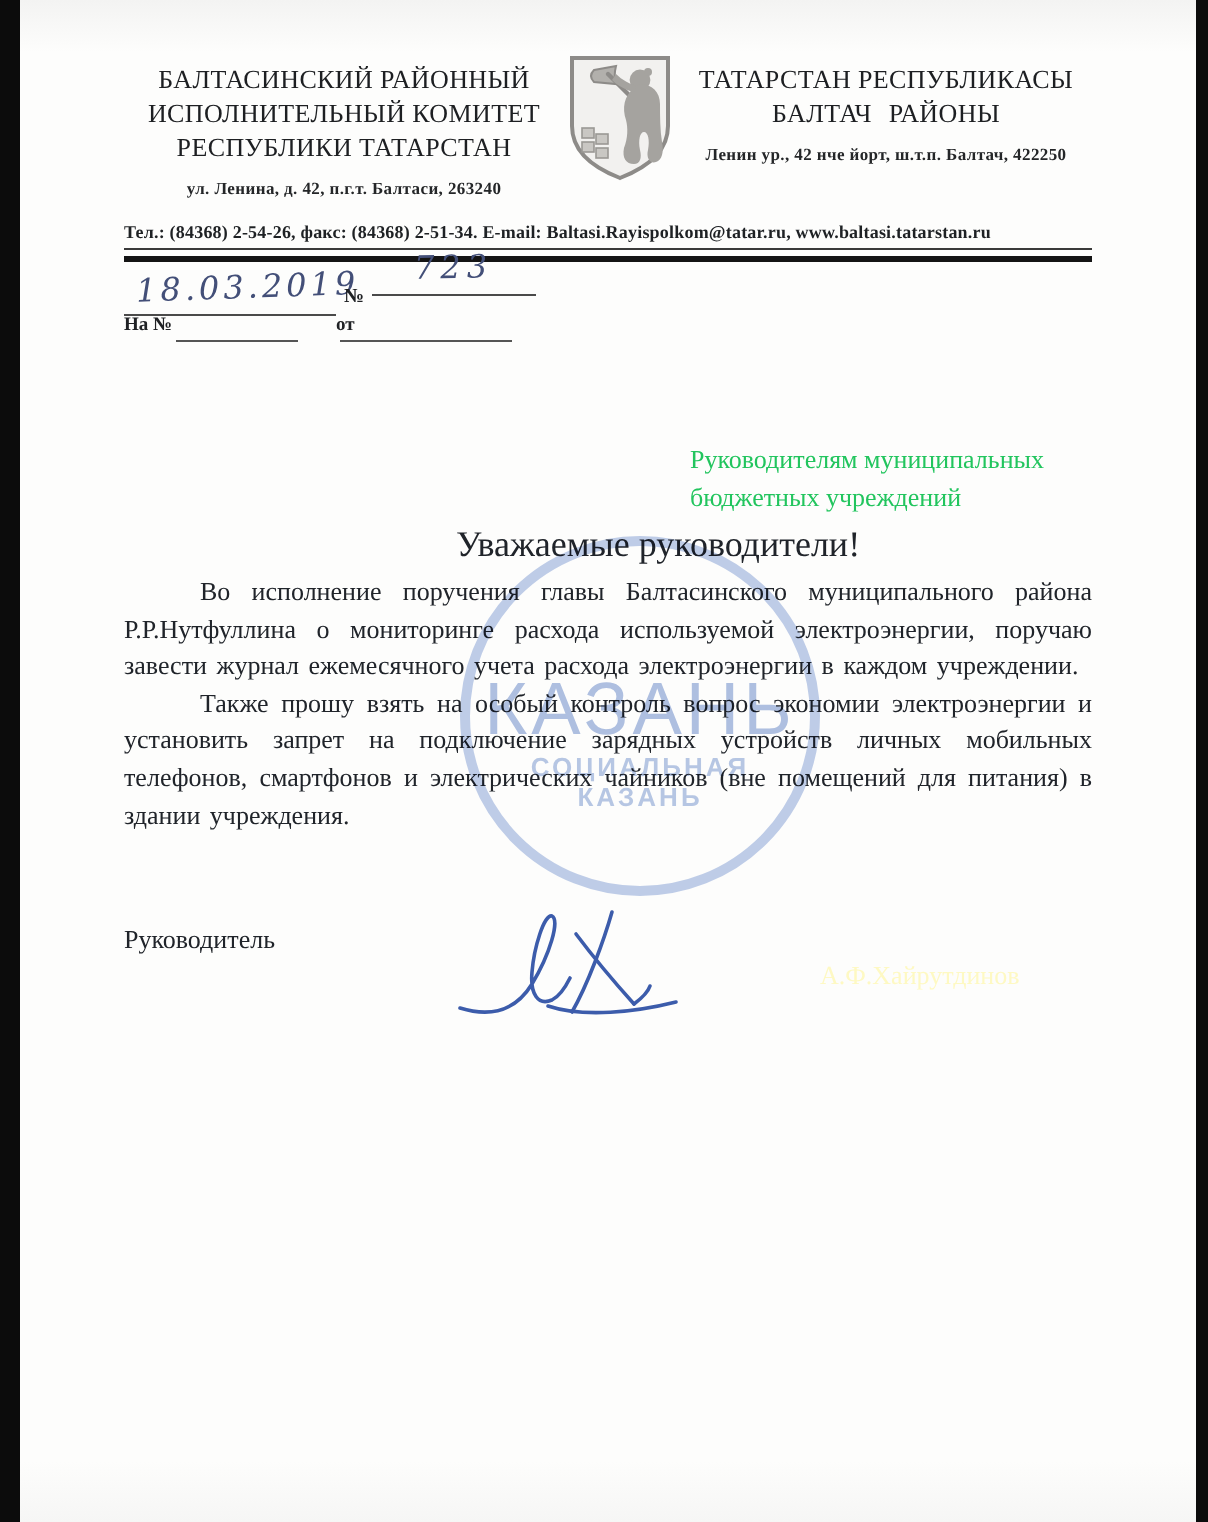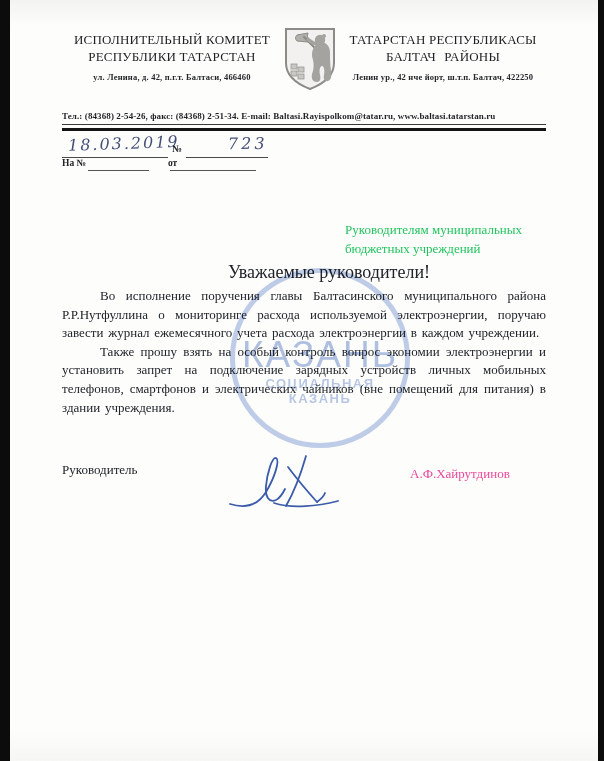--- a/index.html
+++ b/index.html
@@ -17,55 +17,56 @@
   .emblem{left:283px;top:26px;width:54px;height:66px;}
   .contact{left:62px;top:111px;width:484px;text-align:left;font-size:9px;font-weight:bold;
            color:#1e2124;letter-spacing:.1px;}
   .rule-thin{left:62px;top:124px;width:484px;height:1px;background:#3a3a3a;}
   .rule-thick{left:62px;top:128px;width:484px;height:3px;background:#141414;}
   
   .hw{font-family:"DejaVu Serif", serif;font-style:italic;color:#434f78;}
   .date-line{left:62px;top:134px;width:106px;height:23px;border-bottom:1.4px solid #4a4a4a;}
   .date-line span{display:inline-block;font-size:16px;letter-spacing:2px;transform:rotate(-2deg);padding-left:6px;}
   .no-sign{left:172px;top:143px;font-size:10px;font-weight:bold;color:#202225;}
-  .num-line{left:186px;top:134px;width:82px;height:23px;border-bottom:1.4px solid #4a4a4a;text-align:right;}
+  .num-line{left:186px;top:124px;width:82px;height:23px;border-bottom:1.4px solid #4a4a4a;text-align:center;}
   .num-line span{display:inline-block;font-size:16px;letter-spacing:3px;transform:rotate(-1deg);}
   .ref2-label{left:62px;top:158px;font-size:9.5px;font-weight:bold;color:#202225;}
   .ref2-line1{left:88px;top:150px;width:61px;height:20px;border-bottom:1.2px solid #555;}
   .ref2-ot{left:168px;top:158px;font-size:9.5px;font-weight:bold;color:#202225;}
   .ref2-line2{left:170px;top:150px;width:86px;height:20px;border-bottom:1.2px solid #555;}
   
   .addressee{left:345px;top:221px;width:210px;font-size:13px;line-height:18.5px;color:#22c55e;}
   .salutation{left:228px;top:262px;font-size:18px;color:#20242a;}
   .body-text{left:62px;top:287px;width:484px;font-size:13px;line-height:18.6px;color:#20242a;
              text-align:justify;}
   .body-text p{margin:0;text-indent:38px;word-spacing:1.5px;}
   .sig-pos{left:62px;top:462px;font-size:13px;color:#20242a;}
-  .sig-name{left:410px;top:466px;font-size:13px;color:#ec4899;}
+  .sig-name{left:410px;top:480px;font-size:13px;color:#fef9c3;}
   .sig-svg{left:222px;top:452px;width:138px;height:68px;}
   
   .watermark{left:230px;top:268px;width:180px;height:180px;border-radius:50%;
              border:5px solid rgba(105,138,205,.42);box-sizing:border-box;
              display:flex;flex-direction:column;align-items:center;justify-content:center;
              mix-blend-mode:multiply;pointer-events:none;}
   .wm-title{font-size:37px;font-weight:normal;letter-spacing:2px;color:rgba(98,132,200,.50);
             font-family:"Liberation Sans", sans-serif;white-space:nowrap;margin-top:24px;}
   .wm-sub{font-size:13px;font-weight:bold;letter-spacing:1.5px;color:rgba(98,132,200,.45);
           font-family:"Liberation Sans", sans-serif;line-height:15px;}
 </style>
 </head>
 <body>
 
 <div class="canvas">
   <div class="page-bg abs"></div>
 
   <div class="org org-left abs">
+    <div>БАЛТАСИНСКИЙ РАЙОННЫЙ</div>
     <div>ИСПОЛНИТЕЛЬНЫЙ КОМИТЕТ</div>
     <div>РЕСПУБЛИКИ ТАТАРСТАН</div>
-    <div class="org-addr">ул. Ленина, д. 42, п.г.т. Балтаси, 466460</div>
+    <div class="org-addr">ул. Ленина, д. 42, п.г.т. Балтаси, 263240</div>
   </div>
 
   <div class="emblem abs">
     <svg width="54" height="66" viewBox="0 0 54 66">
       <path d="M3,3 H51 V37 C51,50 40,58 27,63 C14,58 3,50 3,37 Z" fill="#f2f1ef" stroke="#8d8b88" stroke-width="2"></path>
       <path d="M14,9 L25,7 C24,11 24,13 25,16 L14,15 C12,13 12,11 14,9 Z" fill="#b2b0ac" stroke="#8d8b88" stroke-width="1"></path>
       <path d="M21,11 L35,25" stroke="#8d8b88" stroke-width="2.2" stroke-linecap="round"></path>
       <circle cx="37" cy="14" r="5.2" fill="#a5a39f"></circle>
       <circle cx="41" cy="10" r="2" fill="#a5a39f"></circle>
       <path d="M34,18 C29,22 28,28 30,34 C31,38 31,43 29,48 C28,53 30,56 34,56

